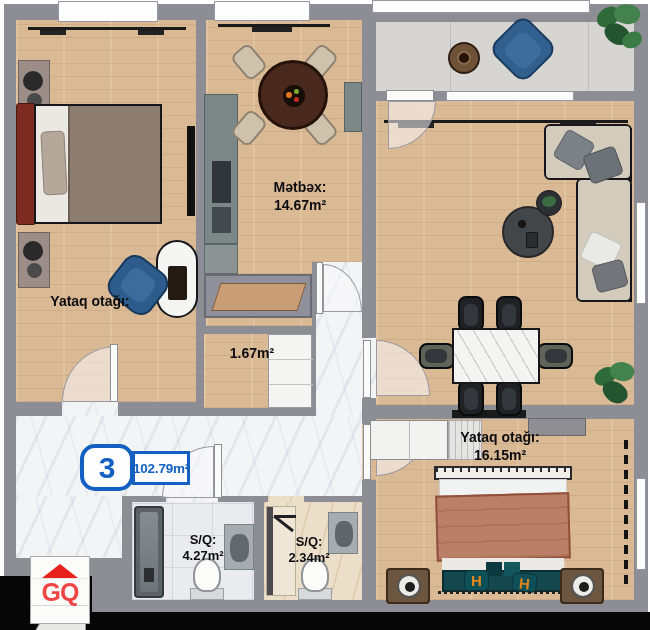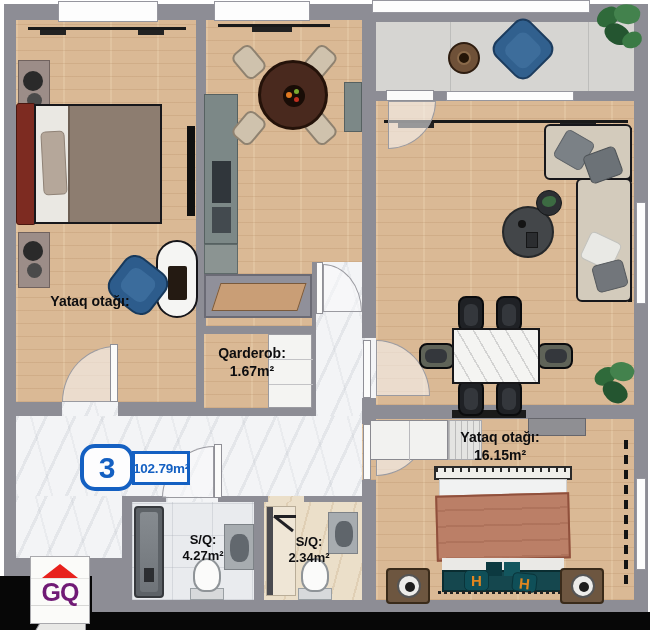--- a/index.html
+++ b/index.html
@@ -33,21 +33,21 @@
   .rlabel.left{text-align:left;}
   
   .badge-num{border:4px solid #1460c2;border-radius:15px;background:#fdfdfe;color:#1460c2;
              font-size:30px;font-weight:bold;display:flex;align-items:center;justify-content:center;}
   .badge-area{border:3px solid #1460c2;background:#fdfdfe;color:#1460c2;font-size:13.5px;font-weight:bold;
              display:flex;align-items:center;justify-content:center;letter-spacing:-.2px;}
   
   .gq-door{background:#fbfbf9;border:1.5px solid #a9a9ad;text-align:center;}
   .gq-tri{width:0;height:0;border-left:18px solid transparent;border-right:18px solid transparent;
           border-bottom:14px solid #e8211d;margin:7px auto 0 auto;}
-  .gq-text{color:#701a75;font-size:25px;font-weight:bold;letter-spacing:-1px;line-height:26px;
+  .gq-text{color:#ef4444;font-size:25px;font-weight:bold;letter-spacing:-1px;line-height:26px;
            border-bottom:1px solid #d8d8d6;border-top:1px solid #e6e6e4;}
   
   .outl{border:2px solid #17171b;}
   .chair-blk{background:#1f2125;border:2px solid #0a0b0d;border-radius:8px;}
   .chair-blk i{position:absolute;left:4px;top:6px;right:4px;bottom:4px;background:#34373c;border-radius:6px;}
   .kchair{background:#cfc2ad;border:2px solid #8f8270;border-radius:7px;}
   .pillow{border-radius:5px;}
   .lampring{border-radius:50%;background:#ececea;border:2px solid #555;}
   .lampdot{border-radius:50%;background:#1d1d1d;}
   .leafy{border-radius:60% 40% 55% 45%;}
@@ -274,22 +274,25 @@
     <div class="abs" style="left:6px;top:8px;width:18px;height:26px;background:#5f656b;border-radius:40%;"></div>
   </div>
   <div class="abs" style="left:296px;top:558px;width:38px;height:42px;">
     <div class="abs" style="left:2px;top:30px;width:34px;height:12px;background:#d7d9db;border:1px solid #9aa0a4;"></div>
     <div class="abs" style="left:5px;top:0;width:28px;height:34px;background:#fbfbfa;border:2px solid #8f9498;border-radius:50% 50% 40% 40%;"></div>
   </div>
 
   <div class="abs rlabel" style="left:10px;top:292px;width:160px;">
     <span>Yataq otağı:</span>
   </div>
+  <div class="abs rlabel" style="left:238px;top:178px;width:124px;">
+    <span>Mətbəx:</span>
+    <span>14.67m²</span>
+  </div>
   <div class="abs rlabel" style="left:192px;top:344px;width:120px;">
-    <span>Qarderob:</span>
     <span>1.67m²</span>
   </div>
   <div class="abs rlabel" style="left:428px;top:428px;width:144px;">
     <span>Yataq otağı:</span>
     <span>16.15m²</span>
   </div>
   <div class="abs rlabel small" style="left:158px;top:532px;width:90px;">
     <span>S/Q:</span>
     <span>4.27m²</span>
   </div>

